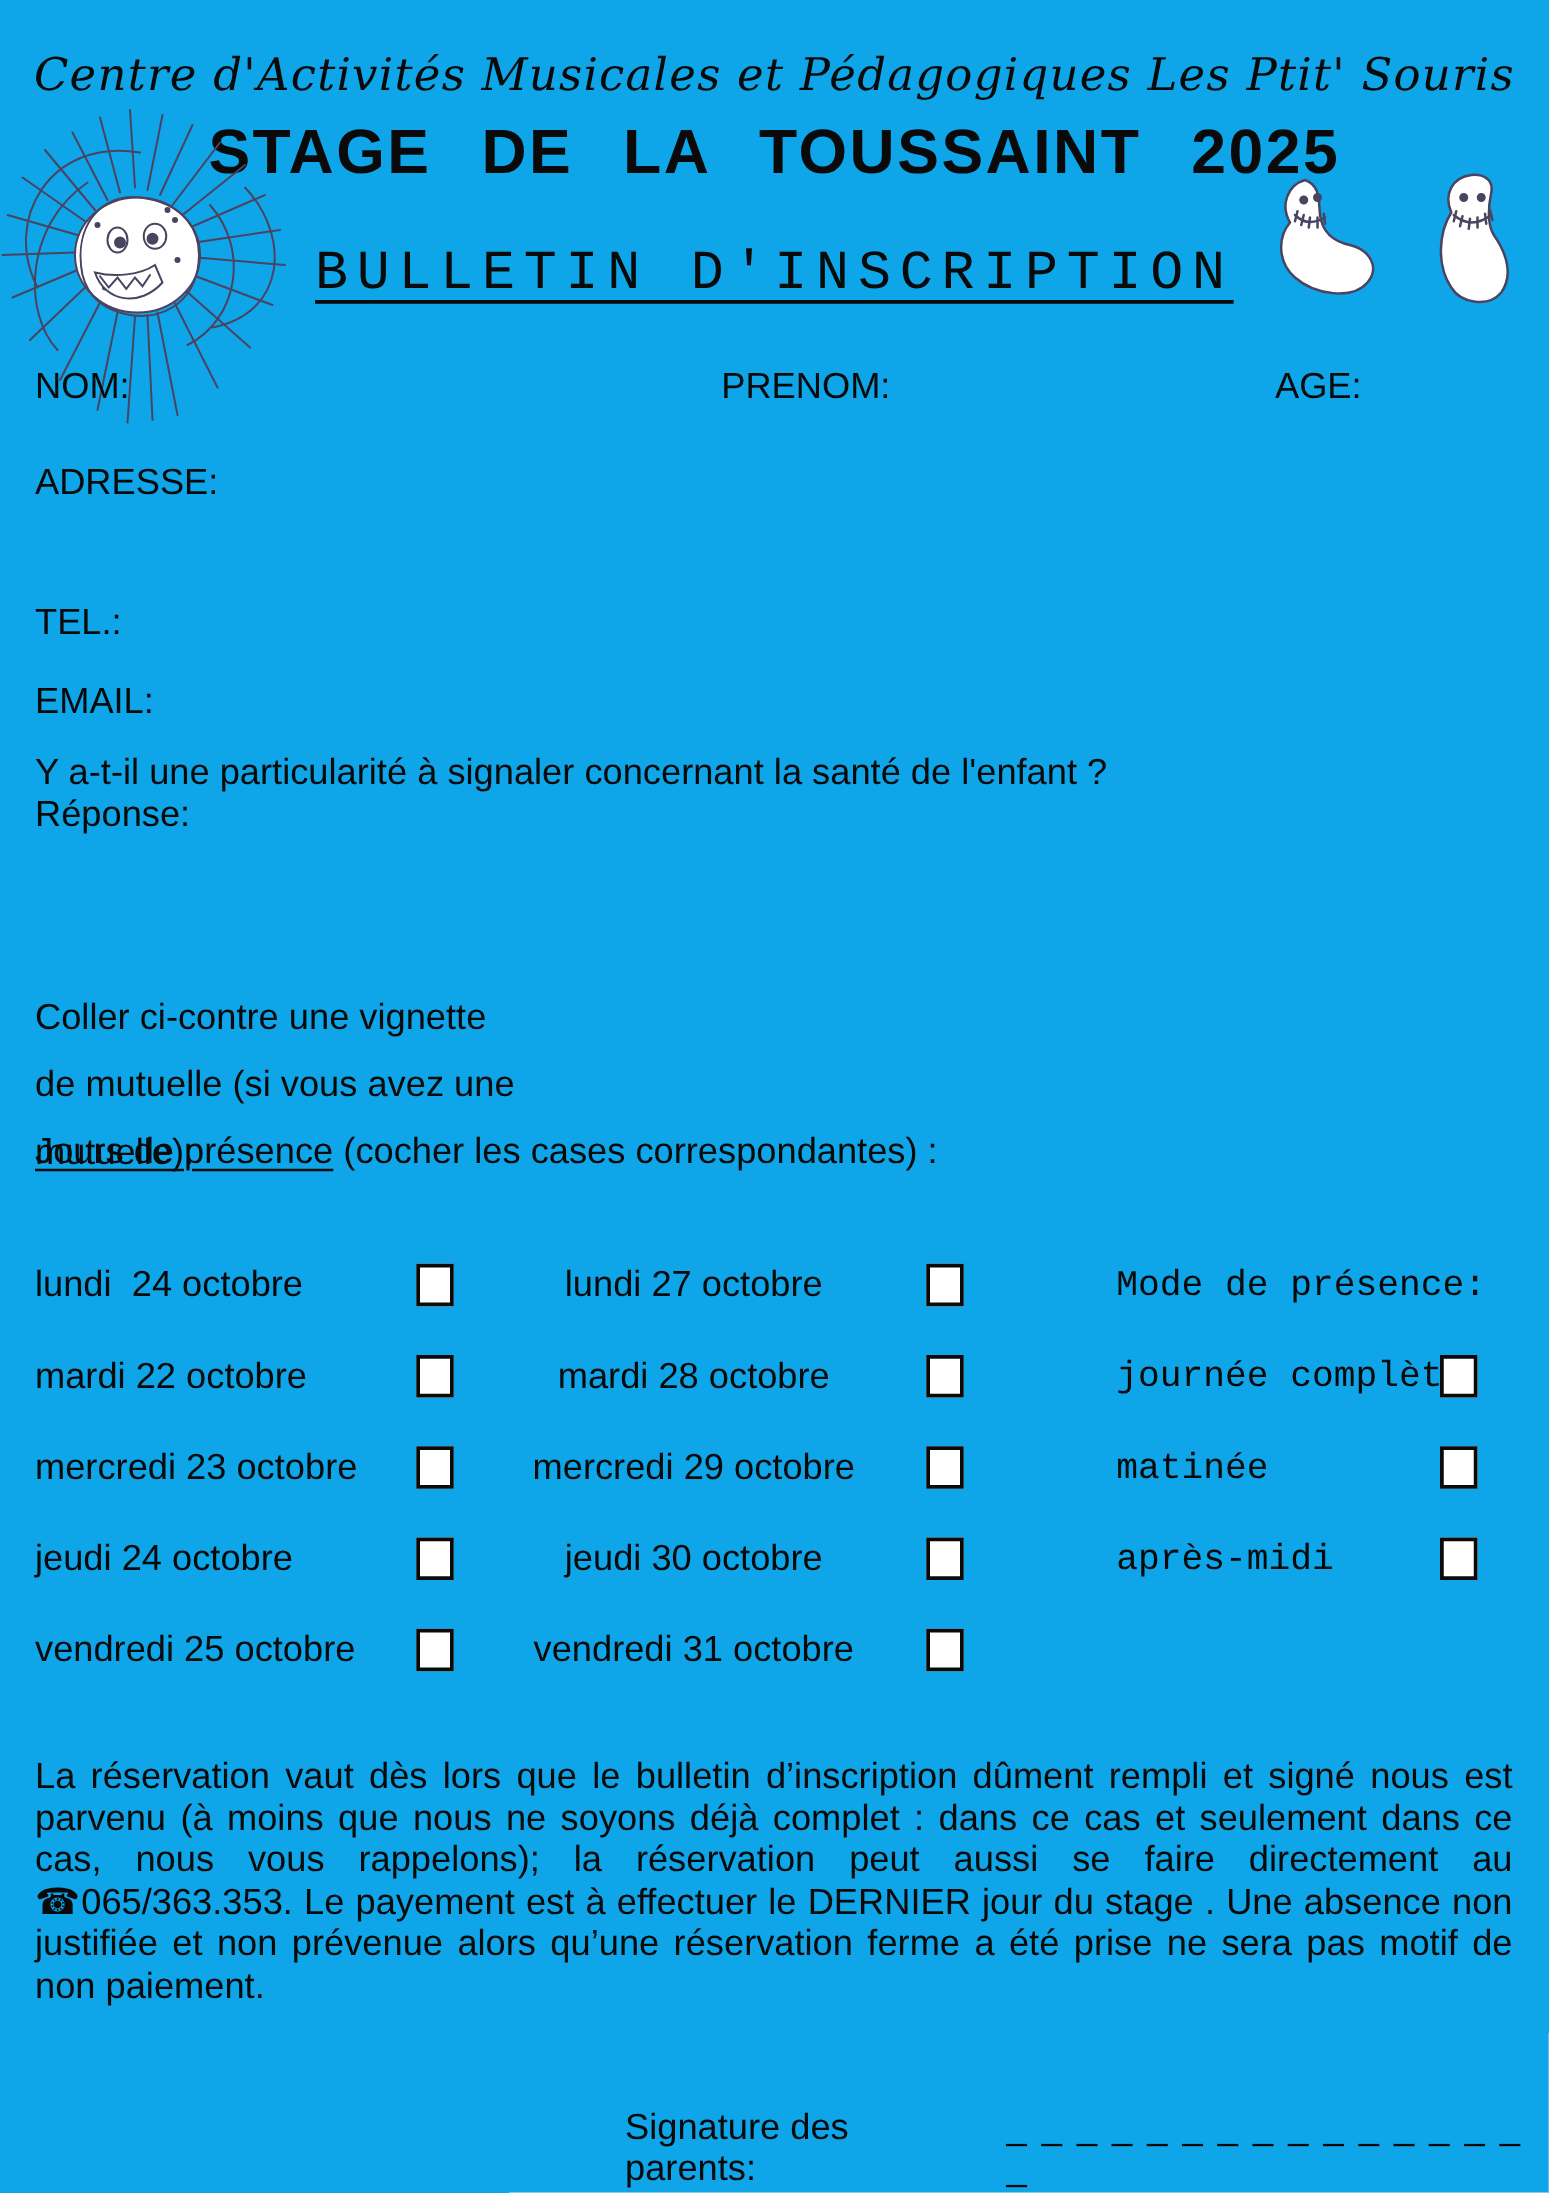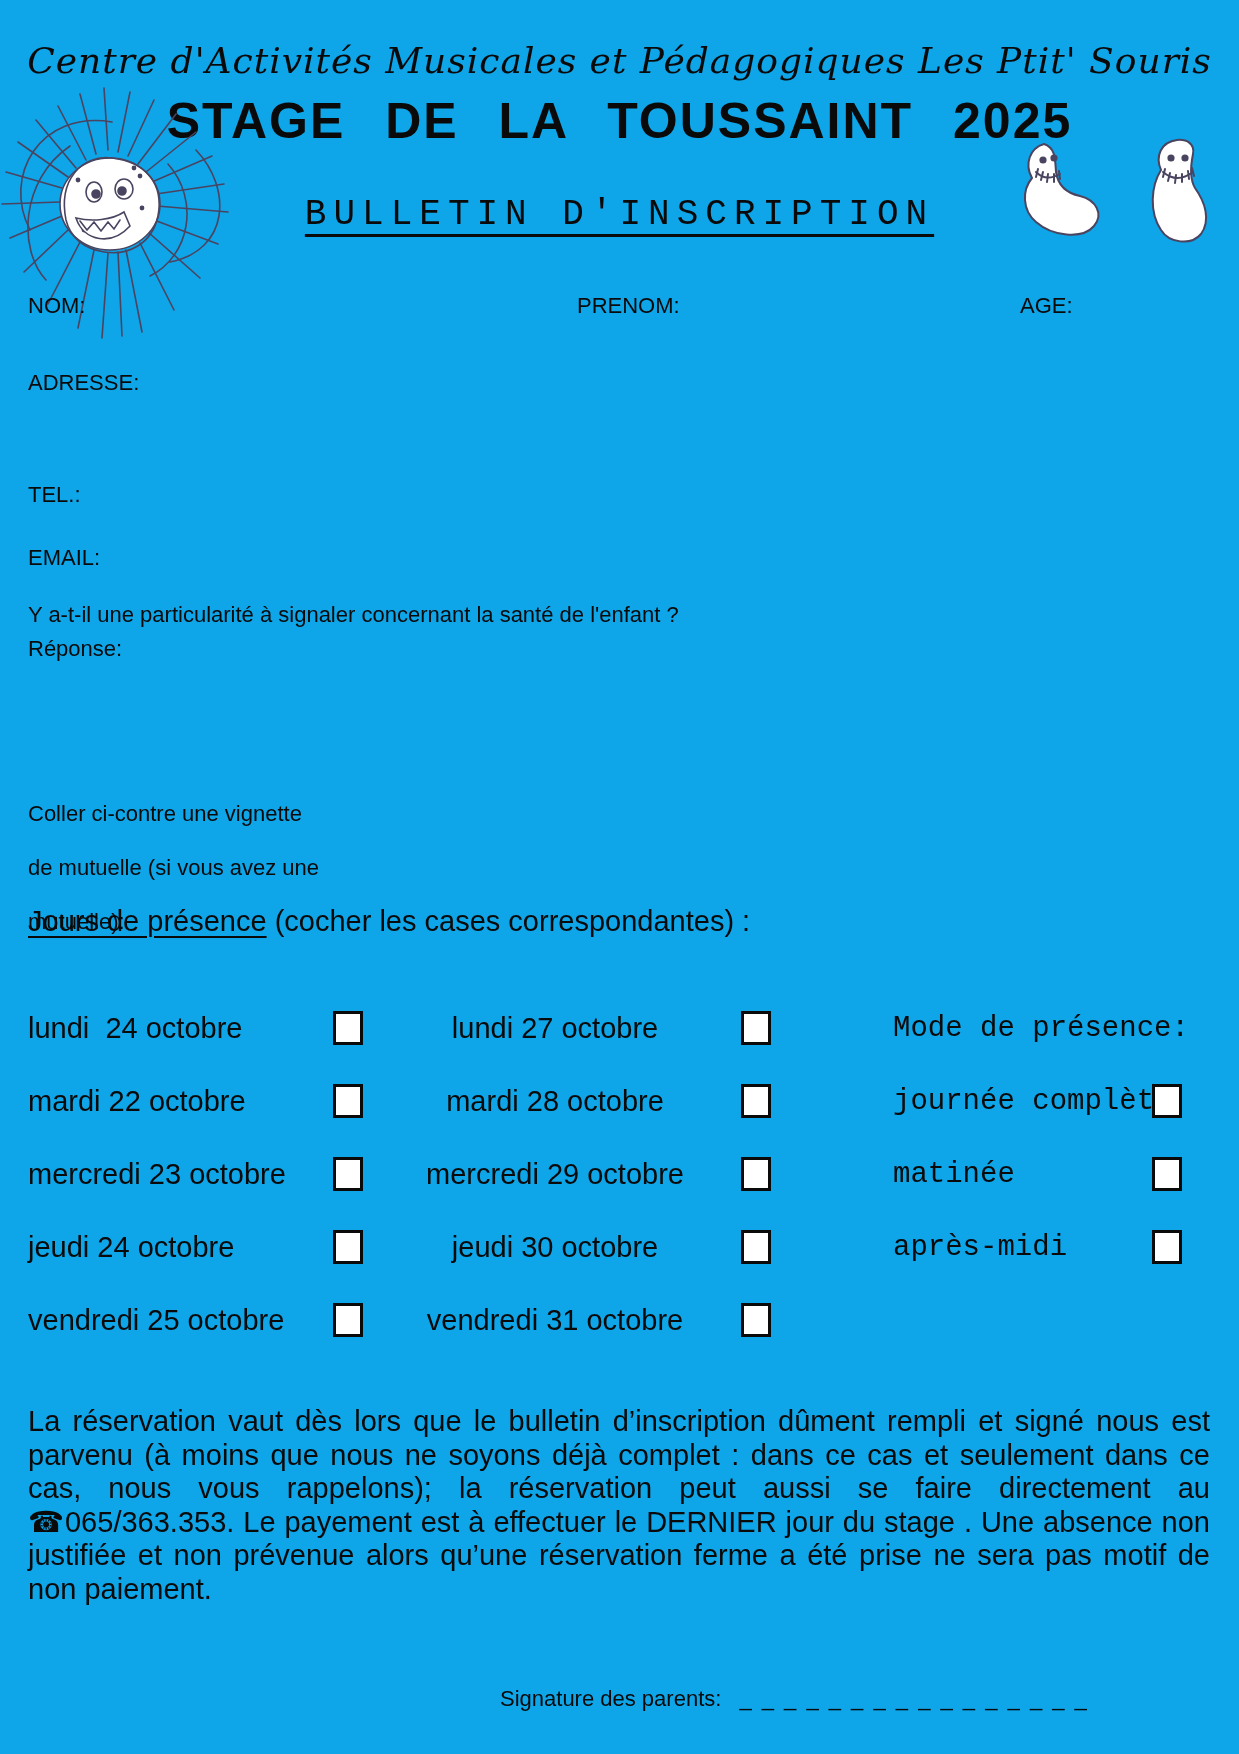--- a/index.html
+++ b/index.html
@@ -13,24 +13,24 @@
   .org-line {
     top:40px; font-family:"DejaVu Serif",serif; font-style:italic;
     font-size:36px; letter-spacing:1px;
   }
   .main-title {
     top:92px; font-weight:bold; font-size:50px;
     letter-spacing:2px; word-spacing:24px;
   }
   .subtitle {
     top:194px; font-family:"Liberation Mono","DejaVu Sans Mono",monospace;
-    font-size:36px; letter-spacing:7px;
+    font-size:44px; letter-spacing:7px;
     text-decoration:underline; text-decoration-thickness:3px; text-underline-offset:10px;
   }
-  .lbl { font-size:22px; white-space:pre-wrap; }
+  .lbl { font-size:29px; white-space:pre-wrap; }
   .u { text-decoration:underline; text-decoration-thickness:2px; text-underline-offset:5px; }
   .para {
     left:28px; top:1405px; width:1182px;
     font-size:29px; line-height:33.5px; text-align:justify;
   }
   .sig { left:500px; top:1686px; display:flex; gap:18px; align-items:flex-start; }
   .sig .dashes { letter-spacing:2px; white-space:pre-wrap; }
 
   
   .grid { position:absolute; left:0; top:1012px; width:1239px; }

